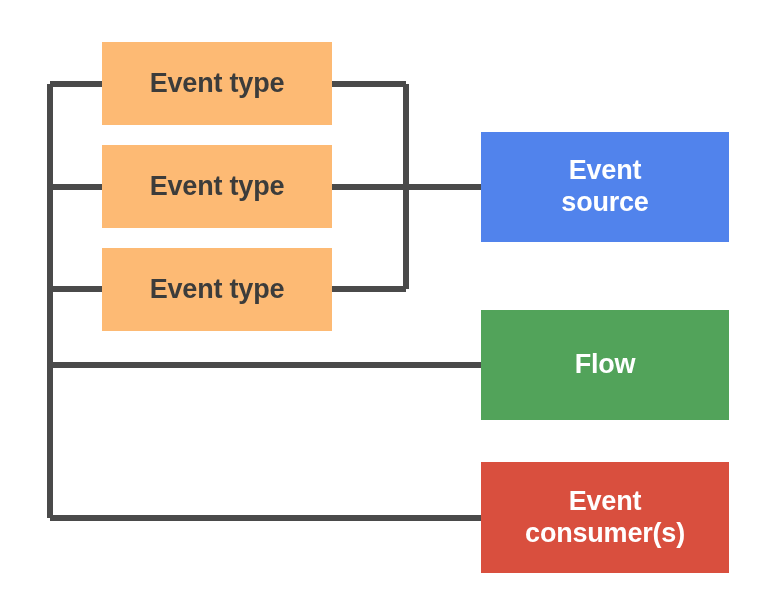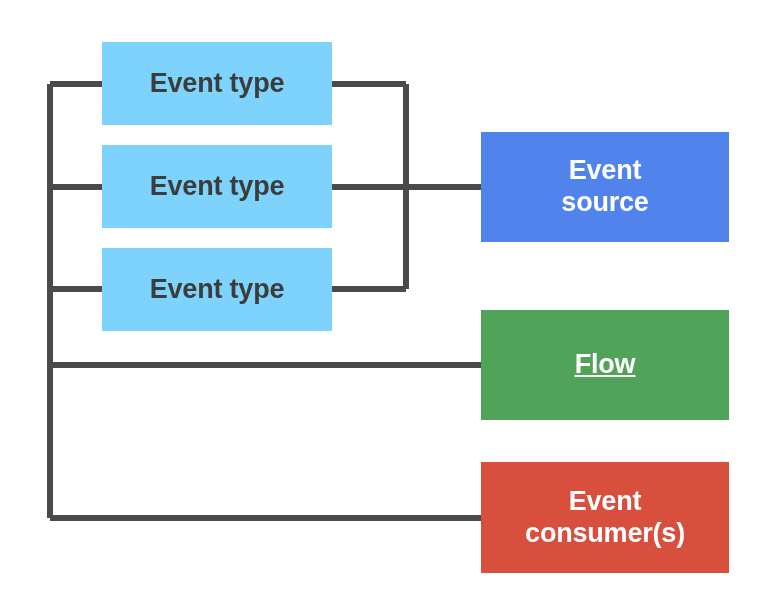--- a/index.html
+++ b/index.html
@@ -39,21 +39,21 @@
     display: block;
     width: 100%;
     padding: 0 6px;
     box-sizing: border-box;
     white-space: pre-line;
   }
   .node-event-type {
     left: 102px;
     width: 230px;
     height: 83px;
-    background: #7dd3fc;
+    background: #fdba74;
     color: #3c3c3b;
     font-size: 27px;
     font-weight: bold;
     letter-spacing: -0.2px;
   }
   .node-event-type.t1 { top: 42px; }
   .node-event-type.t2 { top: 145px; }
   .node-event-type.t3 { top: 248px; }
 
   .node-source {
@@ -70,21 +70,20 @@
   .node-flow {
     left: 481px;
     top: 310px;
     width: 248px;
     height: 110px;
     background: #52a35a;
     color: #ffffff;
     font-size: 27px;
     font-weight: bold;
     letter-spacing: -0.2px;
-    text-decoration: underline;
   }
   .node-consumer {
     left: 481px;
     top: 462px;
     width: 248px;
     height: 111px;
     background: #d94f3e;
     color: #ffffff;
     font-size: 27px;
     font-weight: bold;

